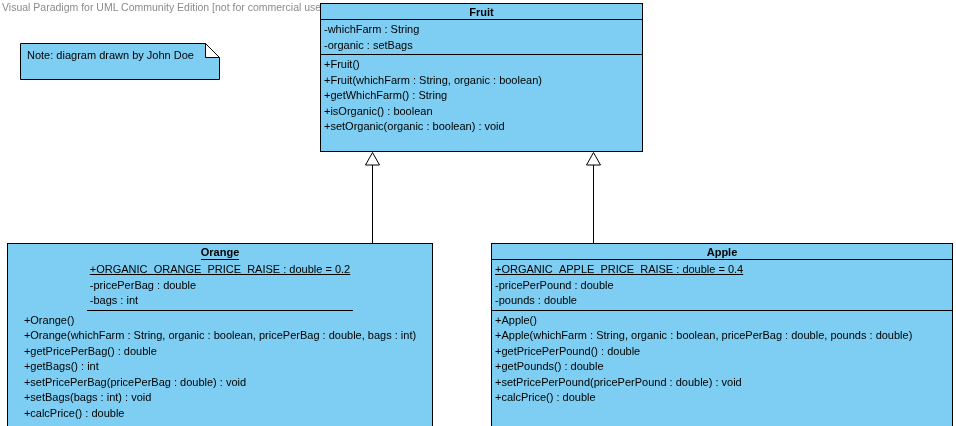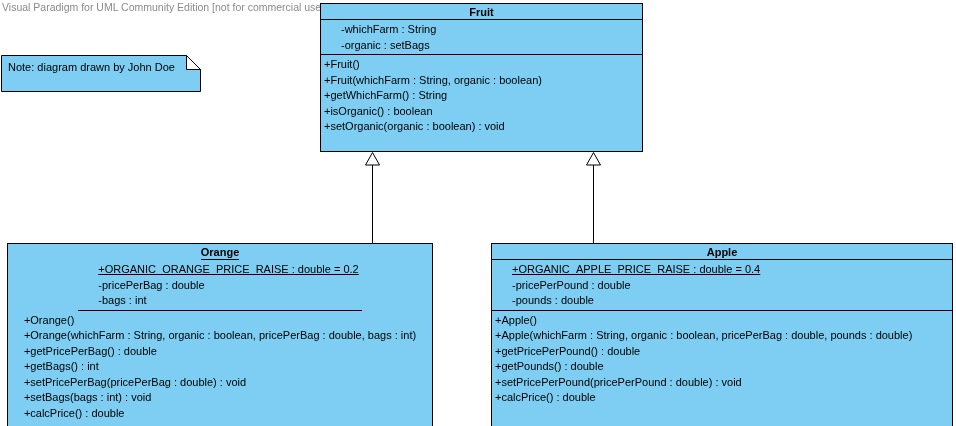--- a/index.html
+++ b/index.html
@@ -8,28 +8,28 @@
     --watermark:#8B8B8B;
     --note-fold:#FFFFFF;
     --page-bg:#FFFFFF;
   }
   *{box-sizing:border-box;margin:0;padding:0;}
   body{background:var(--page-bg);font-family:"Liberation Sans",sans-serif;}
   .canvas{position:relative;width:956px;height:426px;background:var(--page-bg);overflow:hidden;font-size:11px;color:#000;}
   .watermark{position:absolute;left:2px;top:1px;font-size:10.5px;color:var(--watermark);white-space:nowrap;}
   .uml-class{position:absolute;background:var(--class-fill);border:1px solid var(--stroke);display:flex;flex-direction:column;}
   .uml-title{flex:none;height:16px;line-height:16px;font-weight:bold;text-align:center;border-bottom:1px solid var(--stroke);}
-  .uml-attrs{flex:none;border-bottom:1px solid var(--stroke);padding:2px 3px 1px 20px;}
+  .uml-attrs{flex:none;border-bottom:1px solid var(--stroke);padding:2px 3px 1px 3px;}
   .uml-methods{flex:1;padding:2px 3px;overflow:hidden;}
   .uml-line{line-height:15.5px;white-space:nowrap;}
   .static-attr{text-decoration:underline;}
   #class-fruit{left:320px;top:3px;width:323px;height:149px;}
   #class-orange{left:7px;top:243px;width:426px;height:200px;align-items:center;}
   #class-apple{left:491px;top:243px;width:462px;height:216px;}
-  .note{position:absolute;left:1px;top:43px;width:200px;height:37px;margin-top:12px;}
+  .note{position:absolute;left:20px;top:43px;width:200px;height:37px;}
   .note svg{position:absolute;left:0;top:0;display:block;}
   .note-text{position:absolute;left:7px;top:6px;line-height:13px;white-space:nowrap;}
   .arrow{position:absolute;width:17px;height:91px;}
   #arrow-orange{left:364px;top:152px;}
   #arrow-apple{left:585px;top:152px;}
 </style>
 </head>
 <body>
 
 <div class="canvas">

